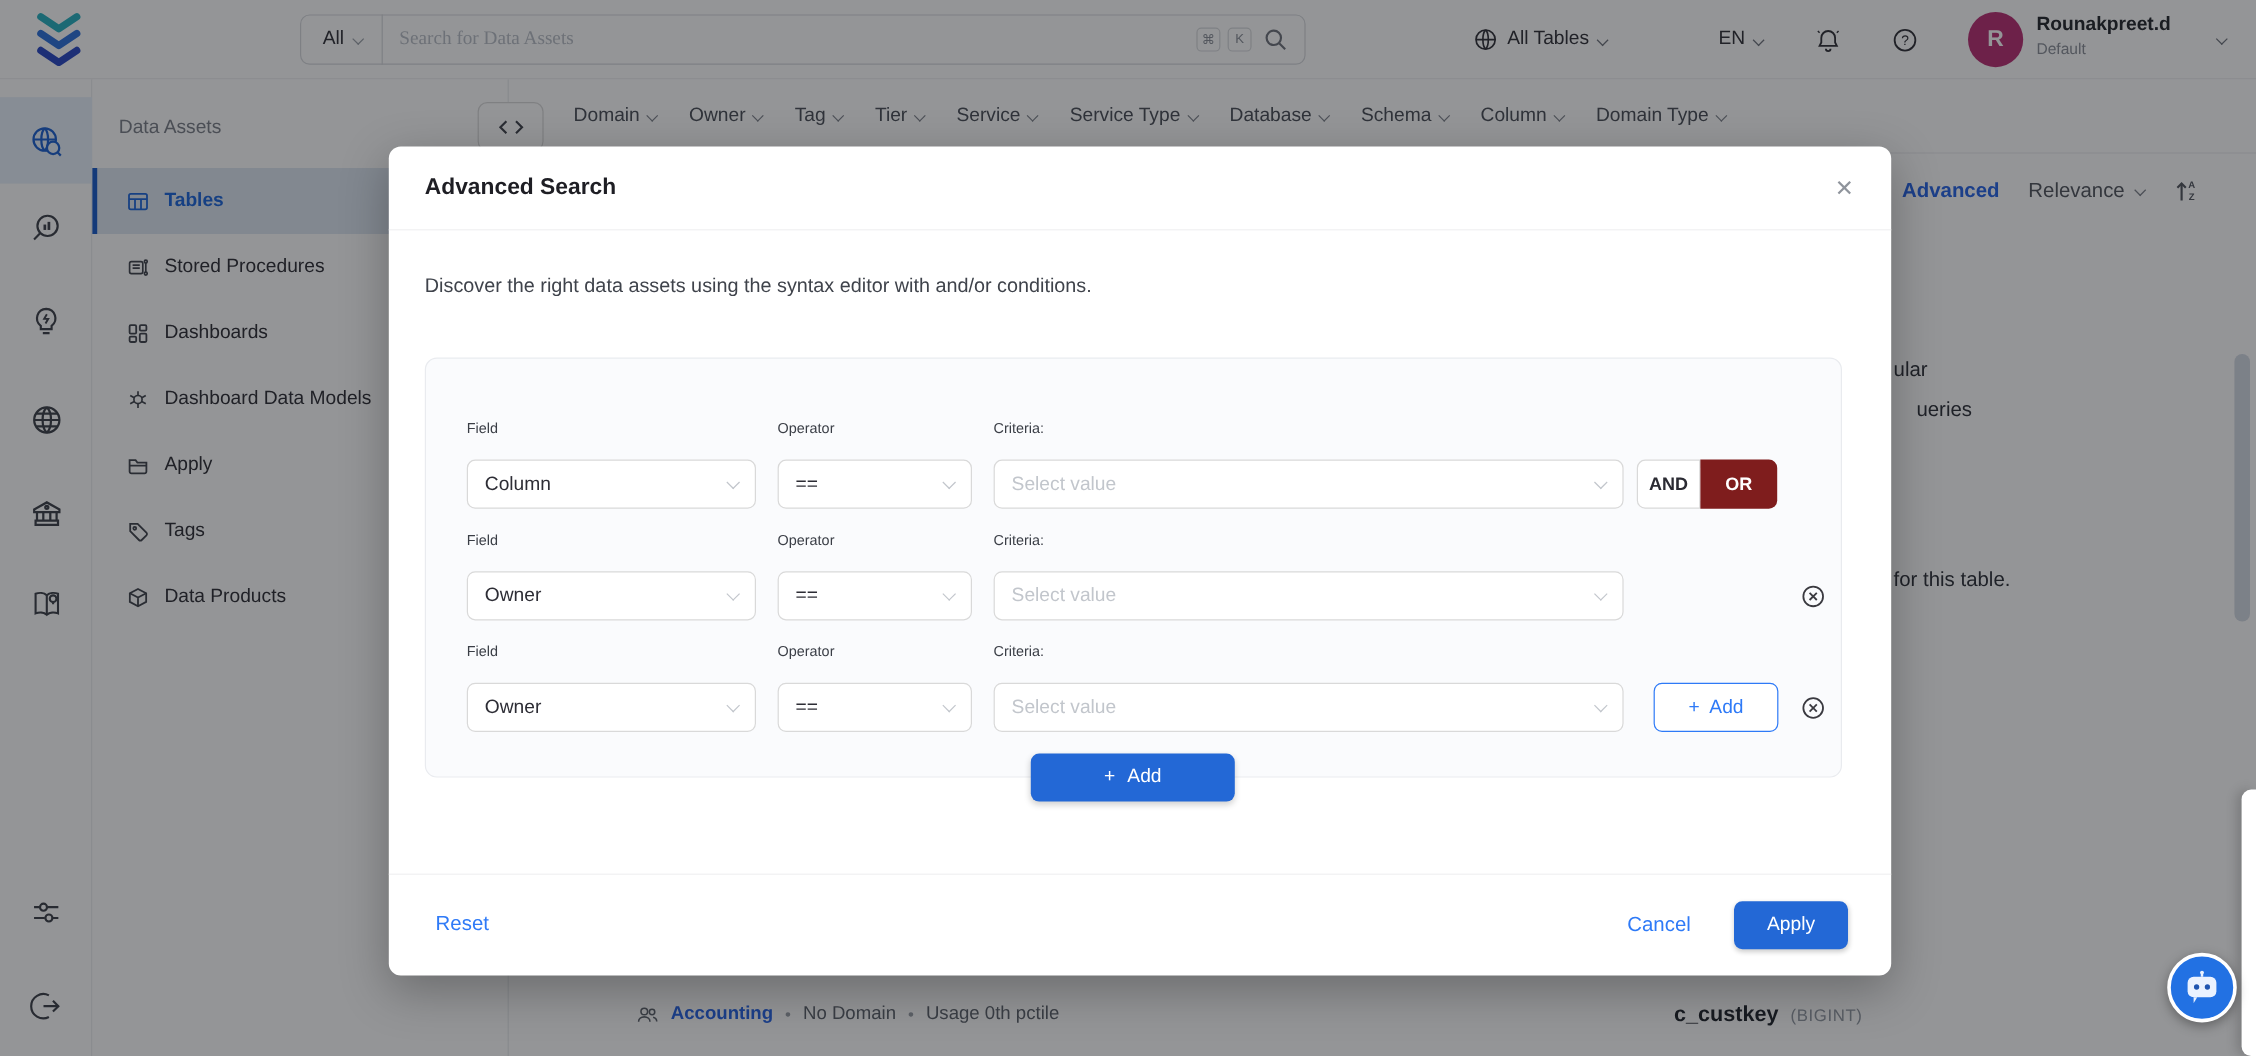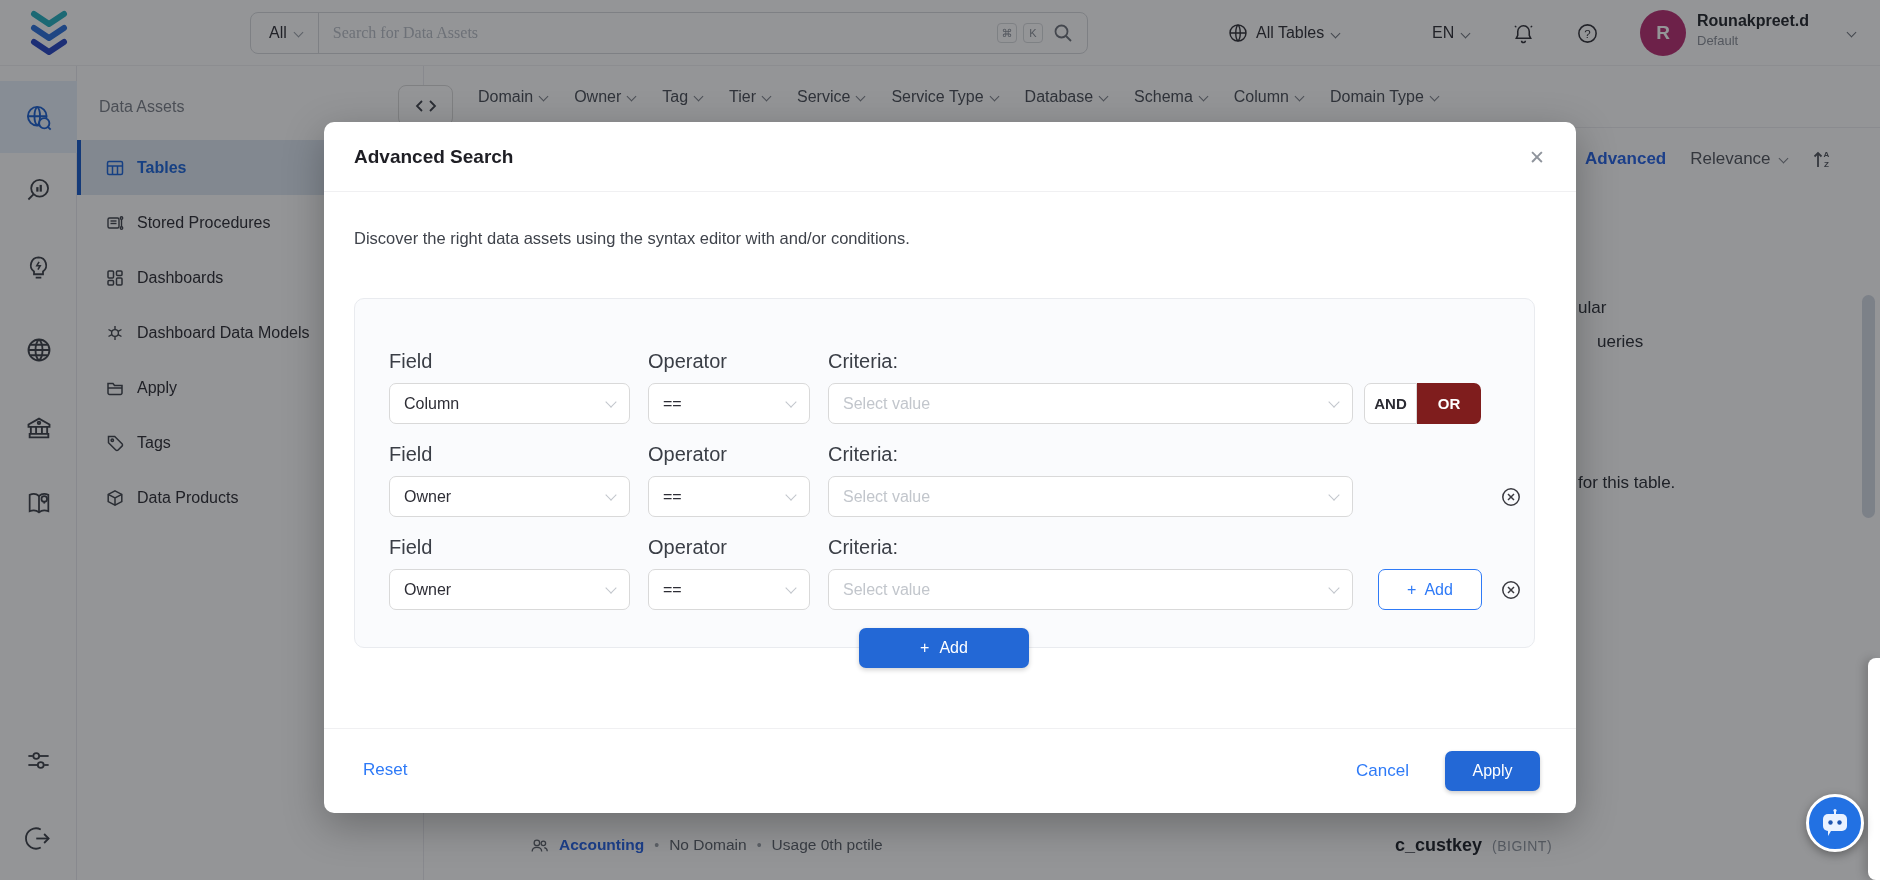--- a/index.html
+++ b/index.html
@@ -66,21 +66,21 @@
   .overlay { position:absolute; inset:0; background:rgba(17,19,24,0.45); z-index:50; }
   .edgepanel { position:absolute; left:1868px; top:658px; width:12px; height:222px; background:#fff; border-radius:8px 0 0 8px; box-shadow:-4px 0 10px rgba(0,0,0,.18); z-index:60; }
 
   .modal { position:absolute; left:324px; top:122px; width:1252px; height:691px; background:#fff; border-radius:10px; box-shadow:0 12px 40px rgba(0,0,0,.28); z-index:100; }
   .mhead { position:relative; height:70px; border-bottom:1px solid #f0f0f2; }
   .mhead h1 { position:absolute; left:30px; top:24px; font-size:19px; font-weight:700; color:#1e1e24; }
   .mclose { position:absolute; right:26px; top:22px; width:26px; height:26px; font-size:19px; color:#8f949c; display:flex; align-items:center; justify-content:center; cursor:pointer; background:none; border:none; font-family:inherit; }
   .mdesc { position:absolute; left:30px; top:107px; font-size:16.5px; color:#3f434b; }
 
   .card { position:absolute; left:30px; top:176px; width:1181px; height:350px; background:#fafbfd; border:1px solid #e9ebef; border-radius:10px; }
-  .lblrow { position:absolute; height:20px; font-size:20px; color:#3a3e46; }
+  .lblrow { position:absolute; height:20px; font-size:12px; color:#3a3e46; }
   .lbl { position:absolute; top:0; }
   .sel { position:absolute; height:41px; border:1px solid #d9d9d9; border-radius:7px; background:#fff; display:flex; align-items:center; justify-content:space-between; padding:0 14px; font-size:16px; color:#2d2d35; cursor:pointer; }
   .sel .chv { color:#c2c6cc; width:8px; height:8px; margin-top:-3px; }
   .sel .ph { color:#c2c6cc; }
   .tg { position:absolute; left:1009px; display:flex; height:41px; }
   .tg .and { width:53px; background:#fff; border:1px solid #d9d9d9; border-radius:7px 0 0 7px; color:#2b2b33; font-size:15px; font-weight:600; display:flex; align-items:center; justify-content:center; cursor:pointer; }
   .tg .or { width:64px; background:#7f1d1d; color:#fff; border-radius:0 7px 7px 0; font-size:15px; font-weight:600; display:flex; align-items:center; justify-content:center; cursor:pointer; }
   .addrow { position:absolute; left:1023px; width:104px; height:41px; border:1px solid #2e7af7; border-radius:7px; background:#fff; color:#2e7af7; font-size:16px; display:flex; align-items:center; justify-content:center; gap:8px; cursor:pointer; font-family:inherit; }
   .rmv { position:absolute; left:1145px; width:22px; height:22px; cursor:pointer; }
   .addgrp { position:absolute; left:504px; top:329px; width:170px; height:40px; border:none; border-radius:7px; background:#2368d6; color:#fff; font-size:16px; display:flex; align-items:center; justify-content:center; gap:10px; cursor:pointer; box-shadow:0 2px 5px rgba(0,0,0,.18); font-family:inherit; }

